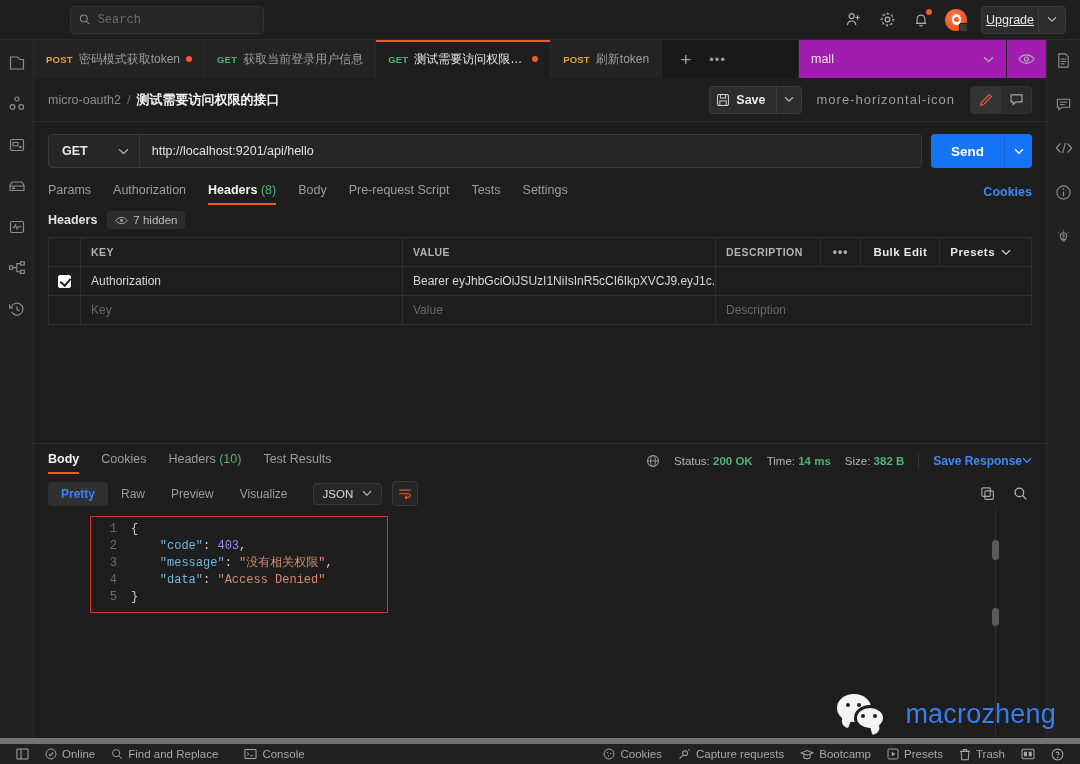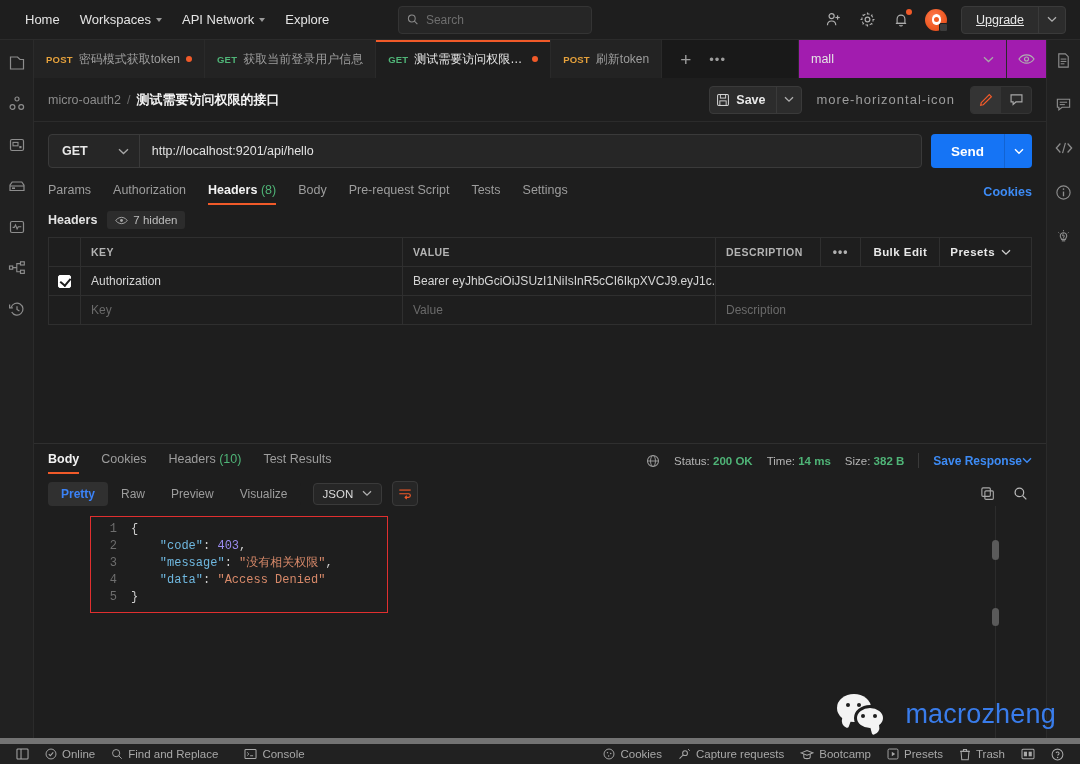--- a/index.html
+++ b/index.html
@@ -26,39 +26,39 @@
     cursor: pointer; white-space: nowrap;
   }
   .caret { width: 0; height: 0; border-left: 3.5px solid transparent; border-right: 3.5px solid transparent; border-top: 4px solid #9a9a9a; display: inline-block; }
   .search-wrap {
     margin-left: 60px; width: 194px; height: 28px; background: #262626;
     border: 1px solid #343434; border-radius: 4px;
     display: flex; align-items: center; padding: 0 8px; gap: 7px;
   }
   .search-wrap input {
     background: transparent; border: none; outline: none; color: #d9d9d9;
-    font-size: 12px; font-family: Liberation Sans, sans-serif; width: 100%;
+    font-size: 12px; font-family: Liberation Mono, monospace; width: 100%;
   }
   .search-wrap input::placeholder { color: #6e6e6e; }
   .top-right { margin-left: auto; display: flex; align-items: center; gap: 14px; padding-right: 4px; }
   .icon-btn { width: 20px; height: 20px; display: flex; align-items: center; justify-content: center; cursor: pointer; position: relative; }
   .notif-dot { position: absolute; top: -1px; right: -1px; width: 6px; height: 6px; border-radius: 50%; background: #f15a29; }
   .avatar {
     width: 22px; height: 22px; border-radius: 50%;
     background: radial-gradient(circle at 40% 35%, #ff7a4d 0%, #ef5b25 55%, #d8451c 100%);
     display: flex; align-items: center; justify-content: center; cursor: pointer; position: relative;
   }
   .avatar .pm { width: 9px; height: 11px; border-radius: 50% 50% 45% 45%; background: #fff; position: relative; }
   .avatar .pm::after { content:""; position:absolute; left:2px; top:3px; width:5px;height:5px;border-radius:50%;background:#ef5b25; }
   .avatar .badge { position: absolute; right: -1px; bottom: -1px; width: 9px; height: 9px; border-radius: 2px; background: #3c3c3c; border: 1px solid #1e1e1e; }
   .upgrade-btn {
     height: 28px; background: #2c2c2c; border: 1px solid #3a3a3a; border-radius: 4px;
     display: flex; align-items: center; cursor: pointer;
   }
-  .upgrade-btn span { font-size: 12.5px; color: #e8e8e8; padding: 0 14px; text-decoration: underline; }
+  .upgrade-btn span { font-size: 12.5px; color: #e8e8e8; padding: 0 4px; text-decoration: underline; }
   .upgrade-btn .divider { width: 1px; height: 100%; background: #3a3a3a; }
   .upgrade-btn .dd { padding: 0 8px; display: flex; align-items: center; }
 
   
   .mainrow { flex: 1 1 auto; display: flex; min-height: 0; }
 
   
   .leftrail {
     width: 34px; flex: 0 0 34px; background: #212121; border-right: 1px solid #2b2b2b;
     display: flex; flex-direction: column; align-items: center; padding-top: 14px; gap: 23px;
@@ -232,36 +232,20 @@
   .fleft { display: flex; align-items: center; }
   .fright { margin-left: auto; display: flex; align-items: center; }
   svg { display: block; }
 </style>
 </head>
 <body>
 
 <div class="app">
 
   <div class="topbar">
-    <div class="nav-links">
-      <div class="nav-item">
-        <span>Home</span>
-      </div>
-      <div class="nav-item">
-        <span>Workspaces</span>
-        <span class="caret"></span>
-      </div>
-      <div class="nav-item">
-        <span>API Network</span>
-        <span class="caret"></span>
-      </div>
-      <div class="nav-item">
-        <span>Explore</span>
-      </div>
-    </div>
 
     <div class="search-wrap">
       <svg width="13" height="13" viewBox="0 0 16 16">
         <circle cx="6.6" cy="6.6" r="4.7" fill="none" stroke="#8a8a8a" stroke-width="1.4"></circle>
         <line x1="10.2" y1="10.2" x2="14.3" y2="14.3" stroke="#8a8a8a" stroke-width="1.4"></line>
       </svg>
       <input type="text" placeholder="Search" style="">
     </div>
 
     <div class="top-right">

